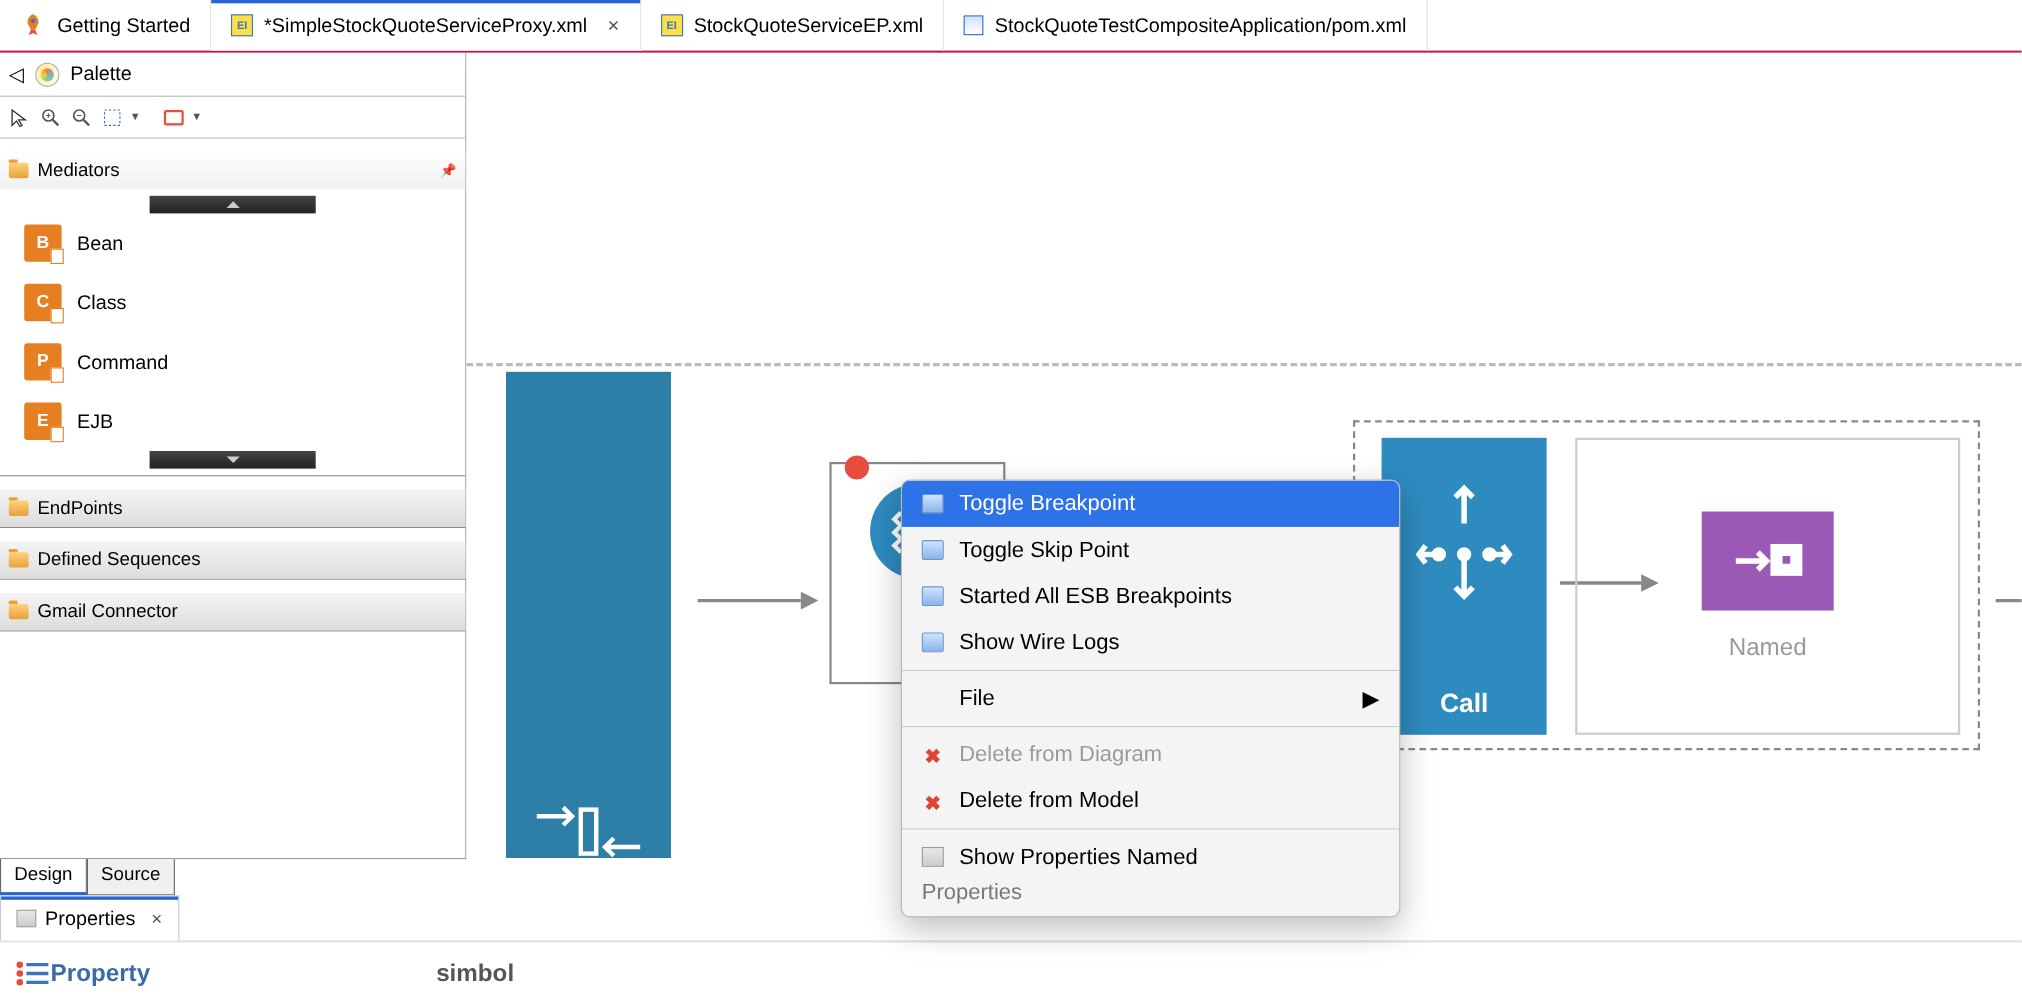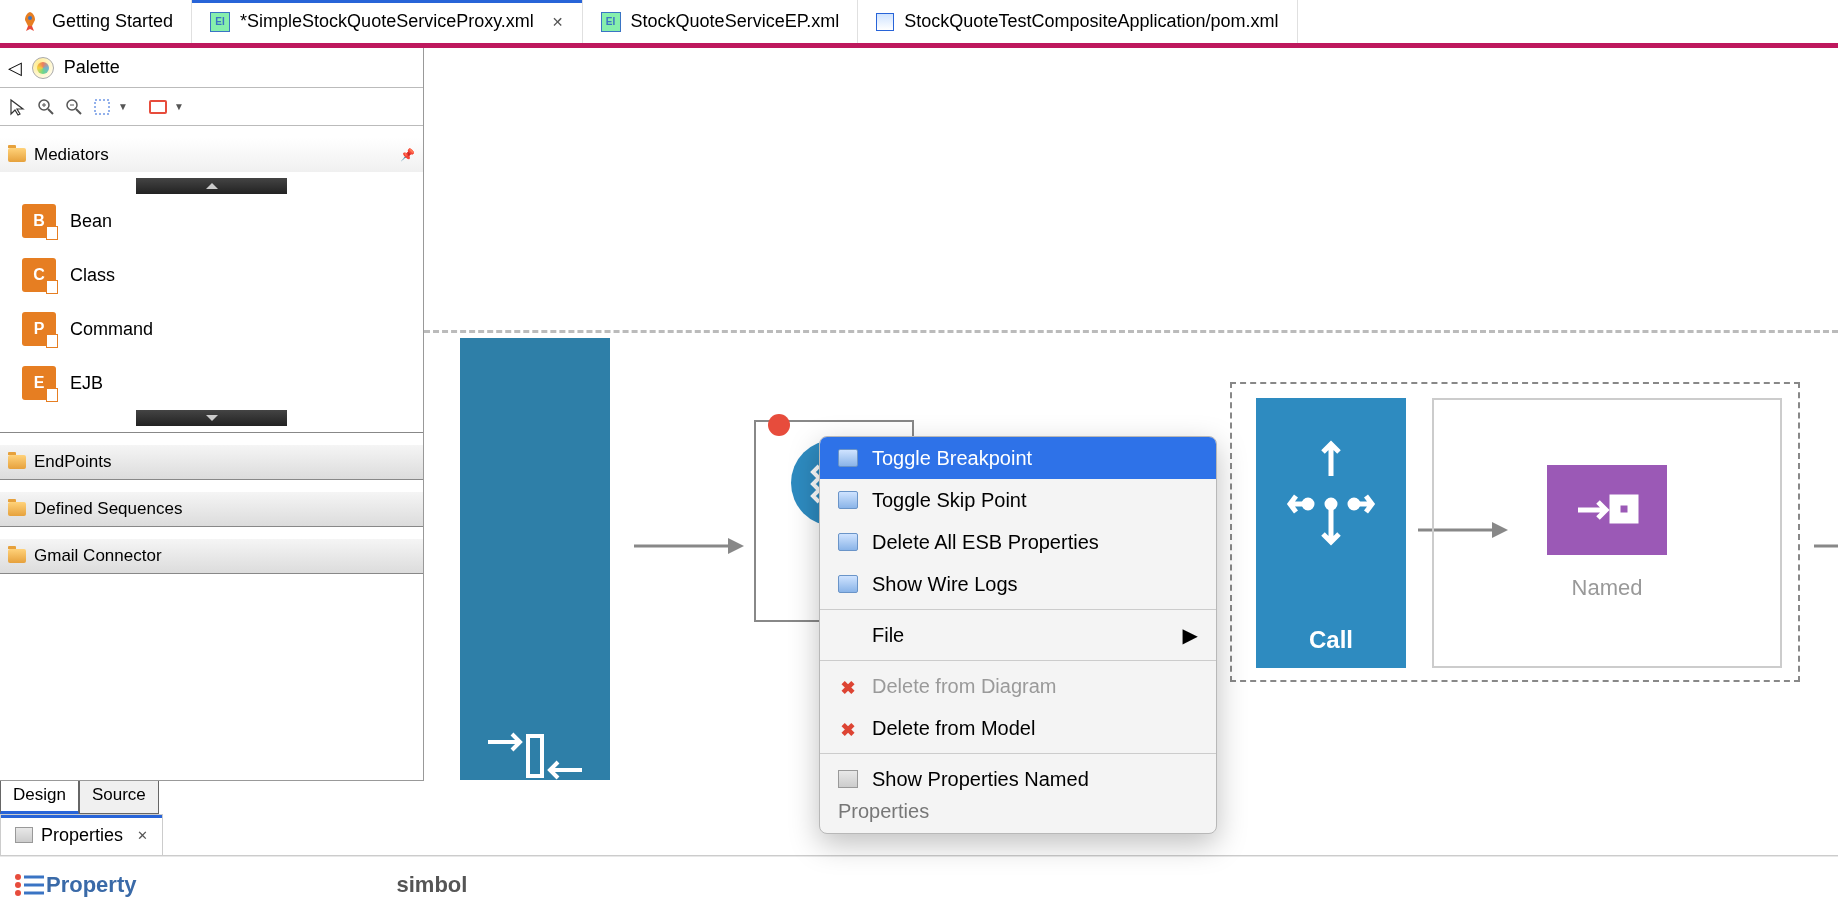--- a/index.html
+++ b/index.html
@@ -1,25 +1,25 @@
 <!DOCTYPE html>
 <html><head>
 <meta charset="utf-8">
 <style>
   * { box-sizing: border-box; margin: 0; padding: 0; }
   body { font-family: -apple-system, "Helvetica Neue", Arial, sans-serif; font-size: 14px; background: #fff; width: 1838px; height: 912px; overflow: hidden; }
   
-  .top-tabs { display: flex; height: 48px; border-bottom: 5px solid #be185d; align-items: stretch; }
+  .top-tabs { display: flex; height: 48px; border-bottom: 2px solid #be185d; align-items: stretch; }
   .tab { display: flex; align-items: center; padding: 0 18px; gap: 10px; border-right: 1px solid #e0e0e0; font-size: 18px; cursor: pointer; position: relative; }
   .tab.active { background: #fff; }
   .tab.active::before { content:""; position:absolute; top:0; left:0; right:0; height:3px; background:#2864d8; }
   .tab .close-x { font-size: 14px; color: #555; margin-left: 8px; }
   
   .rocket-icon { width: 24px; height: 24px; }
-  .ei-icon { width: 20px; height: 20px; background: #86efac; border: 1px solid #3a74c4; display:flex; align-items:center; justify-content:center; color:#3a74c4; font-size:10px; font-weight:bold; }
+  .ei-icon { width: 20px; height: 20px; background: #fde047; border: 1px solid #3a74c4; display:flex; align-items:center; justify-content:center; color:#3a74c4; font-size:10px; font-weight:bold; }
   .app-icon { width: 18px; height: 18px; border: 1px solid #2864d8; background: linear-gradient(#cfe3ff,#fff); }
   
   .main-area { display: flex; height: calc(100% - 48px); }
   
   .left-panel { width: 424px; border-right: 1px solid #999; display:flex; flex-direction:column; background:#fff; }
   
   .palette-header { display:flex; align-items:center; height: 40px; border-bottom: 1px solid #bbb; padding: 0 8px; gap: 10px; font-size: 18px; }
   .palette-header .back { font-size: 18px; cursor:pointer; }
   .palette-icon { width: 22px; height: 22px; border-radius: 50%; border: 1px solid #aaa; background: radial-gradient(circle at 30% 30%, #ffec8e, #fff); position:relative; }
   .palette-icon::after{content:"";position:absolute;inset:4px;border-radius:50%;background:conic-gradient(#e74c3c,#3498db,#2ecc71,#f1c40f,#e74c3c);opacity:.7;}
@@ -69,21 +69,21 @@
   
   .call-box { position:absolute; left:806px; top:334px; width:570px; height:300px; border:2px dashed #888; }
   .call-inner { position:absolute; left:24px; top:14px; width:150px; height:270px; background:#2e8bc0; display:flex; flex-direction:column; align-items:center; justify-content:flex-end; padding-bottom:14px; }
   .call-label { color:#fff; font-size:24px; font-weight:bold; }
   
   .named-box { position:absolute; left:200px; top:14px; width:350px; height:270px; border:2px solid #ccc; display:flex; flex-direction:column; align-items:center; justify-content:center; gap:20px; }
   .named-icon { width:120px; height:90px; background:#9b59b6; display:flex; align-items:center; justify-content:center; }
   .named-label { font-size:22px; color:#999; }
   
   
-  .context-menu { position:absolute; left:395px; top:388px; width:398px; background:#f4f4f4; border:1px solid #b8b8b8; border-radius:8px; box-shadow:0 10px 30px rgba(0,0,0,.25); overflow:hidden; z-index:100; }
+  .context-menu { position:absolute; left:395px; top:388px; width:454px; background:#f4f4f4; border:1px solid #b8b8b8; border-radius:8px; box-shadow:0 10px 30px rgba(0,0,0,.25); overflow:hidden; z-index:100; }
   .menu-item { display:flex; align-items:center; height:42px; padding:0 18px; gap:14px; font-size:20px; cursor:pointer; }
   .menu-item.selected { background:#2e72e8; color:#fff; }
   .menu-item.disabled { color:#9a9a9a; }
   .menu-sep { height:1px; background:#ccc; margin:4px 0; }
   .menu-arrow { margin-left:auto; }
   .menu-icon { width:20px; height:18px; flex-shrink:0; }
   .bp-icon { background:linear-gradient(#cfe3ff,#8ab4e8); border:1px solid #6a94c8; border-radius:2px; }
   .x-icon { color:#d43; font-weight:bold; font-size:18px; text-align:center; }
   .grid-icon { background:linear-gradient(#e8e8e8,#ccc); border:1px solid #999; }
   .prop-label-txt { color:#777; font-size:20px; padding:0 18px 10px; }
@@ -296,21 +296,21 @@
       <div class="menu-item selected">
         <span class="menu-icon bp-icon"></span>
         <span>Toggle Breakpoint</span>
       </div>
       <div class="menu-item">
         <span class="menu-icon bp-icon"></span>
         <span>Toggle Skip Point</span>
       </div>
       <div class="menu-item">
         <span class="menu-icon bp-icon"></span>
-        <span>Delete All ESB Properties</span>
+        <span>Started All ESB Breakpoints</span>
       </div>
       <div class="menu-item">
         <span class="menu-icon bp-icon"></span>
         <span>Show Wire Logs</span>
       </div>
       <div class="menu-sep"></div>
       <div class="menu-item">
         <span class="menu-icon"></span>
         <span>File</span>
         <span class="menu-arrow">▶</span>

